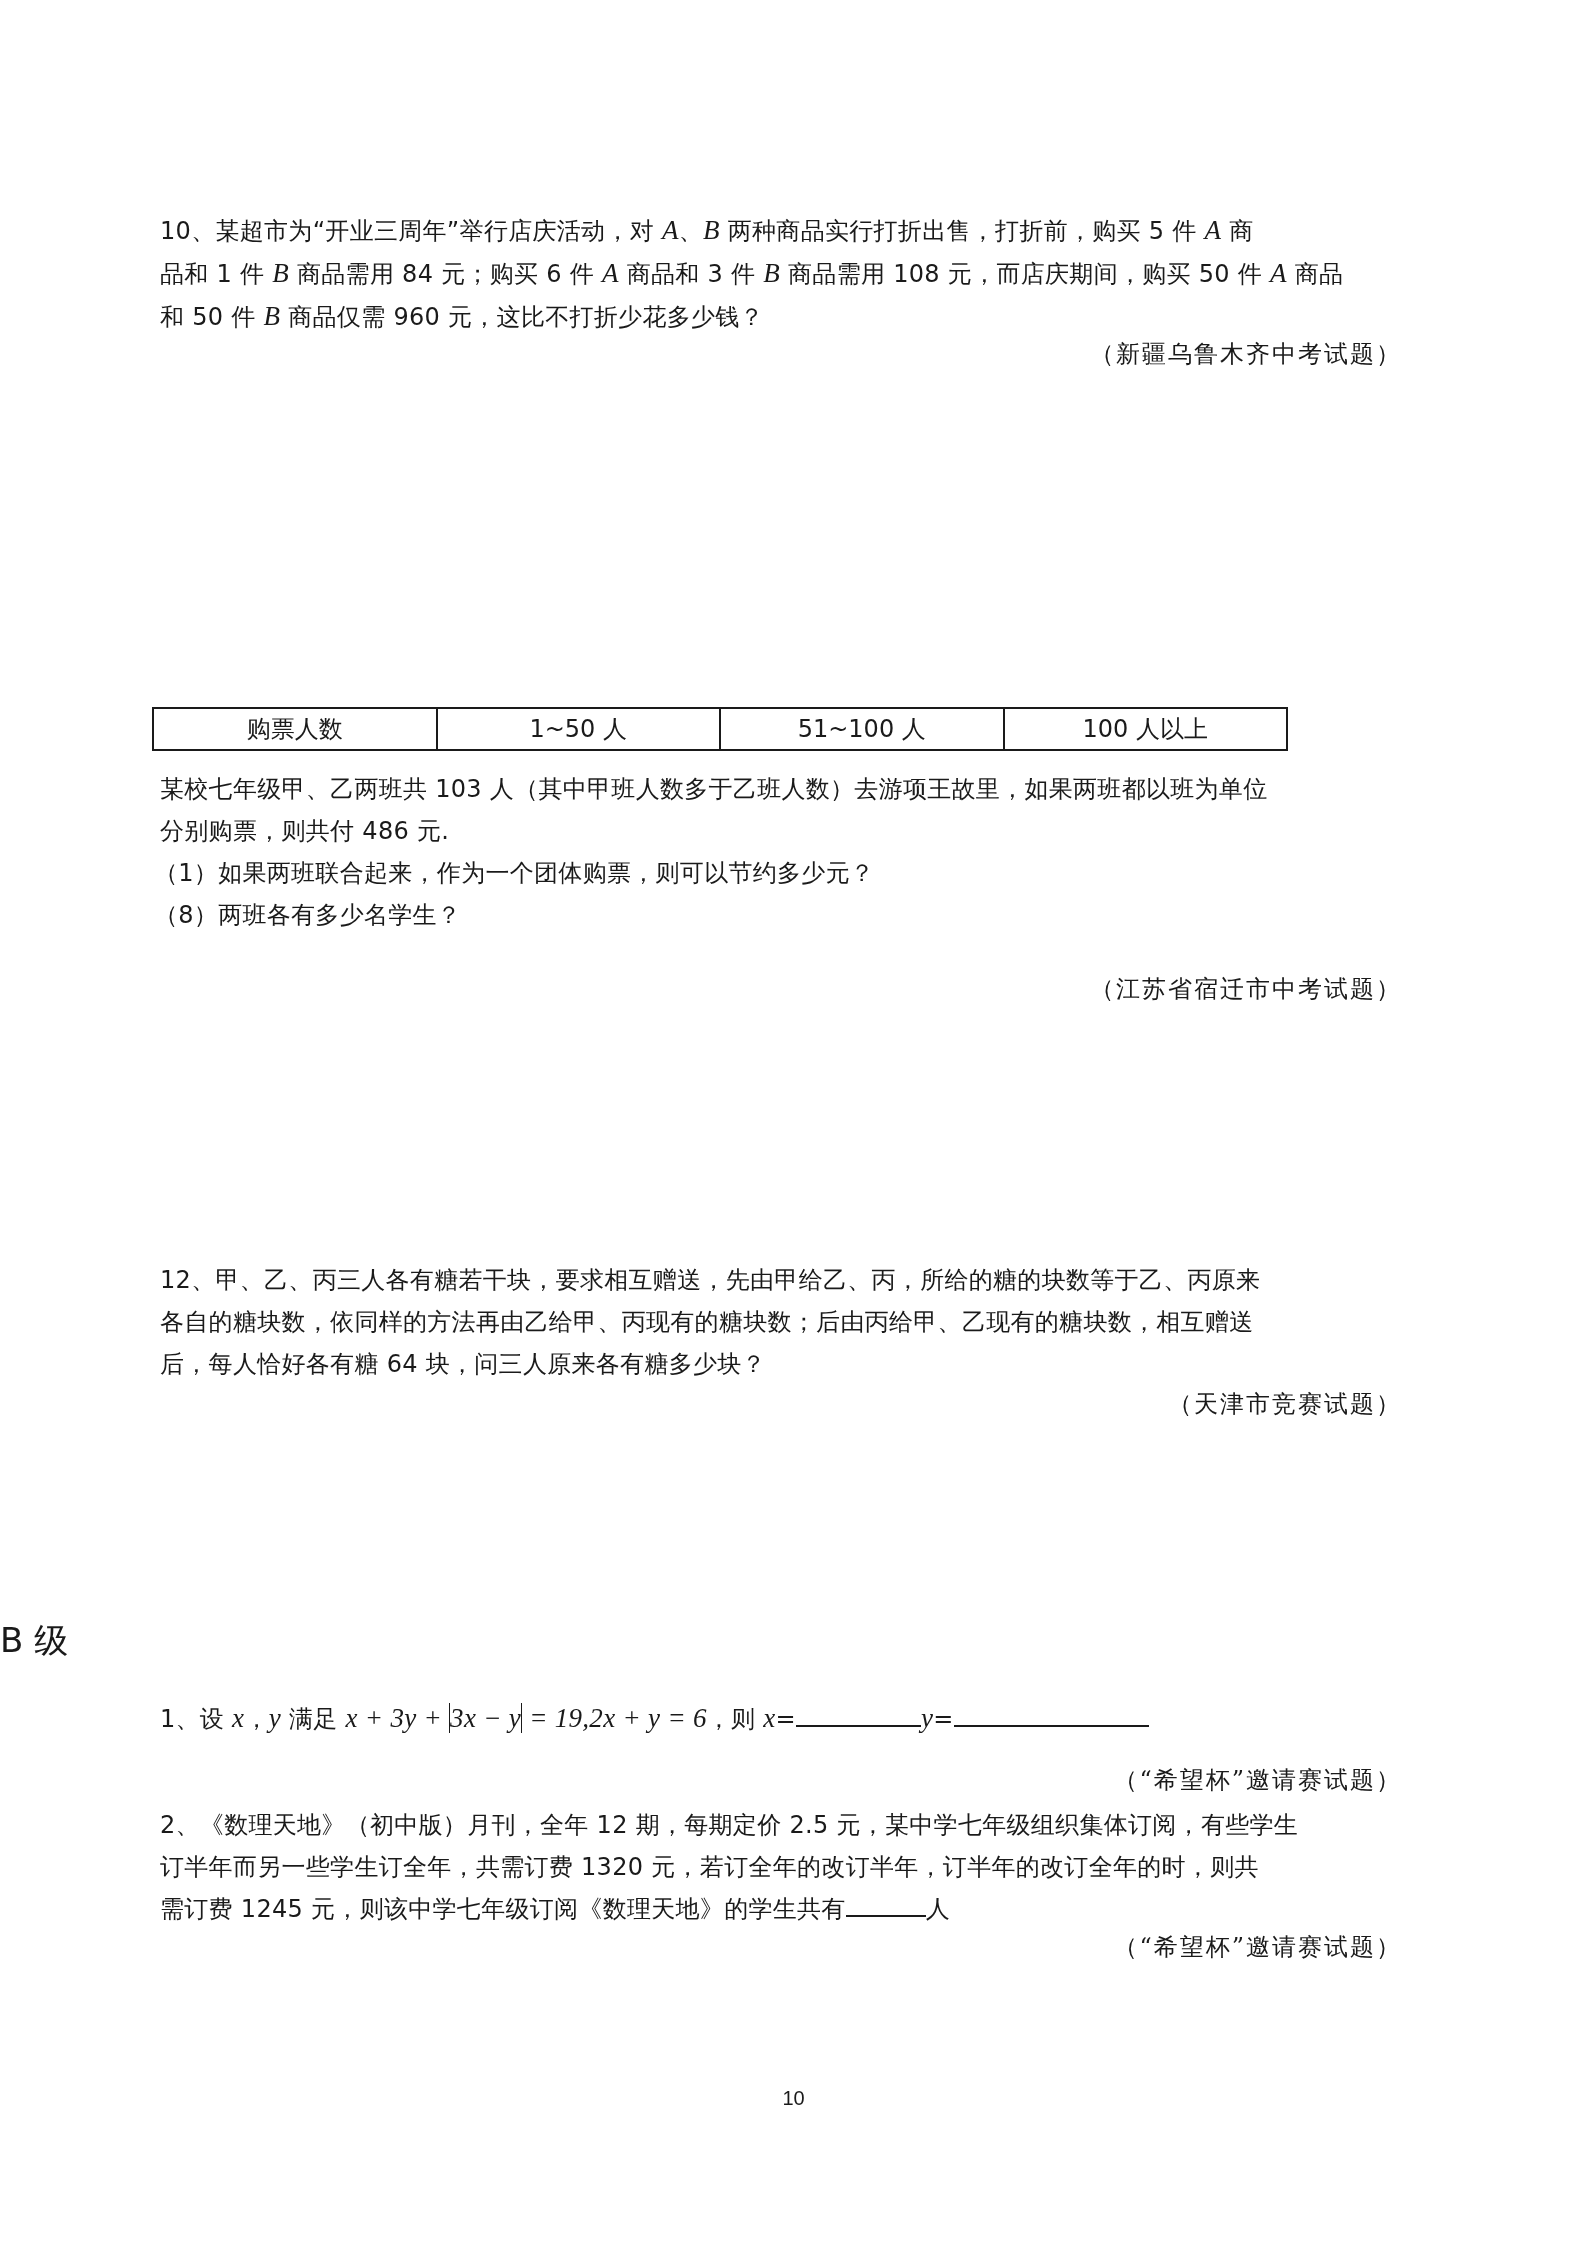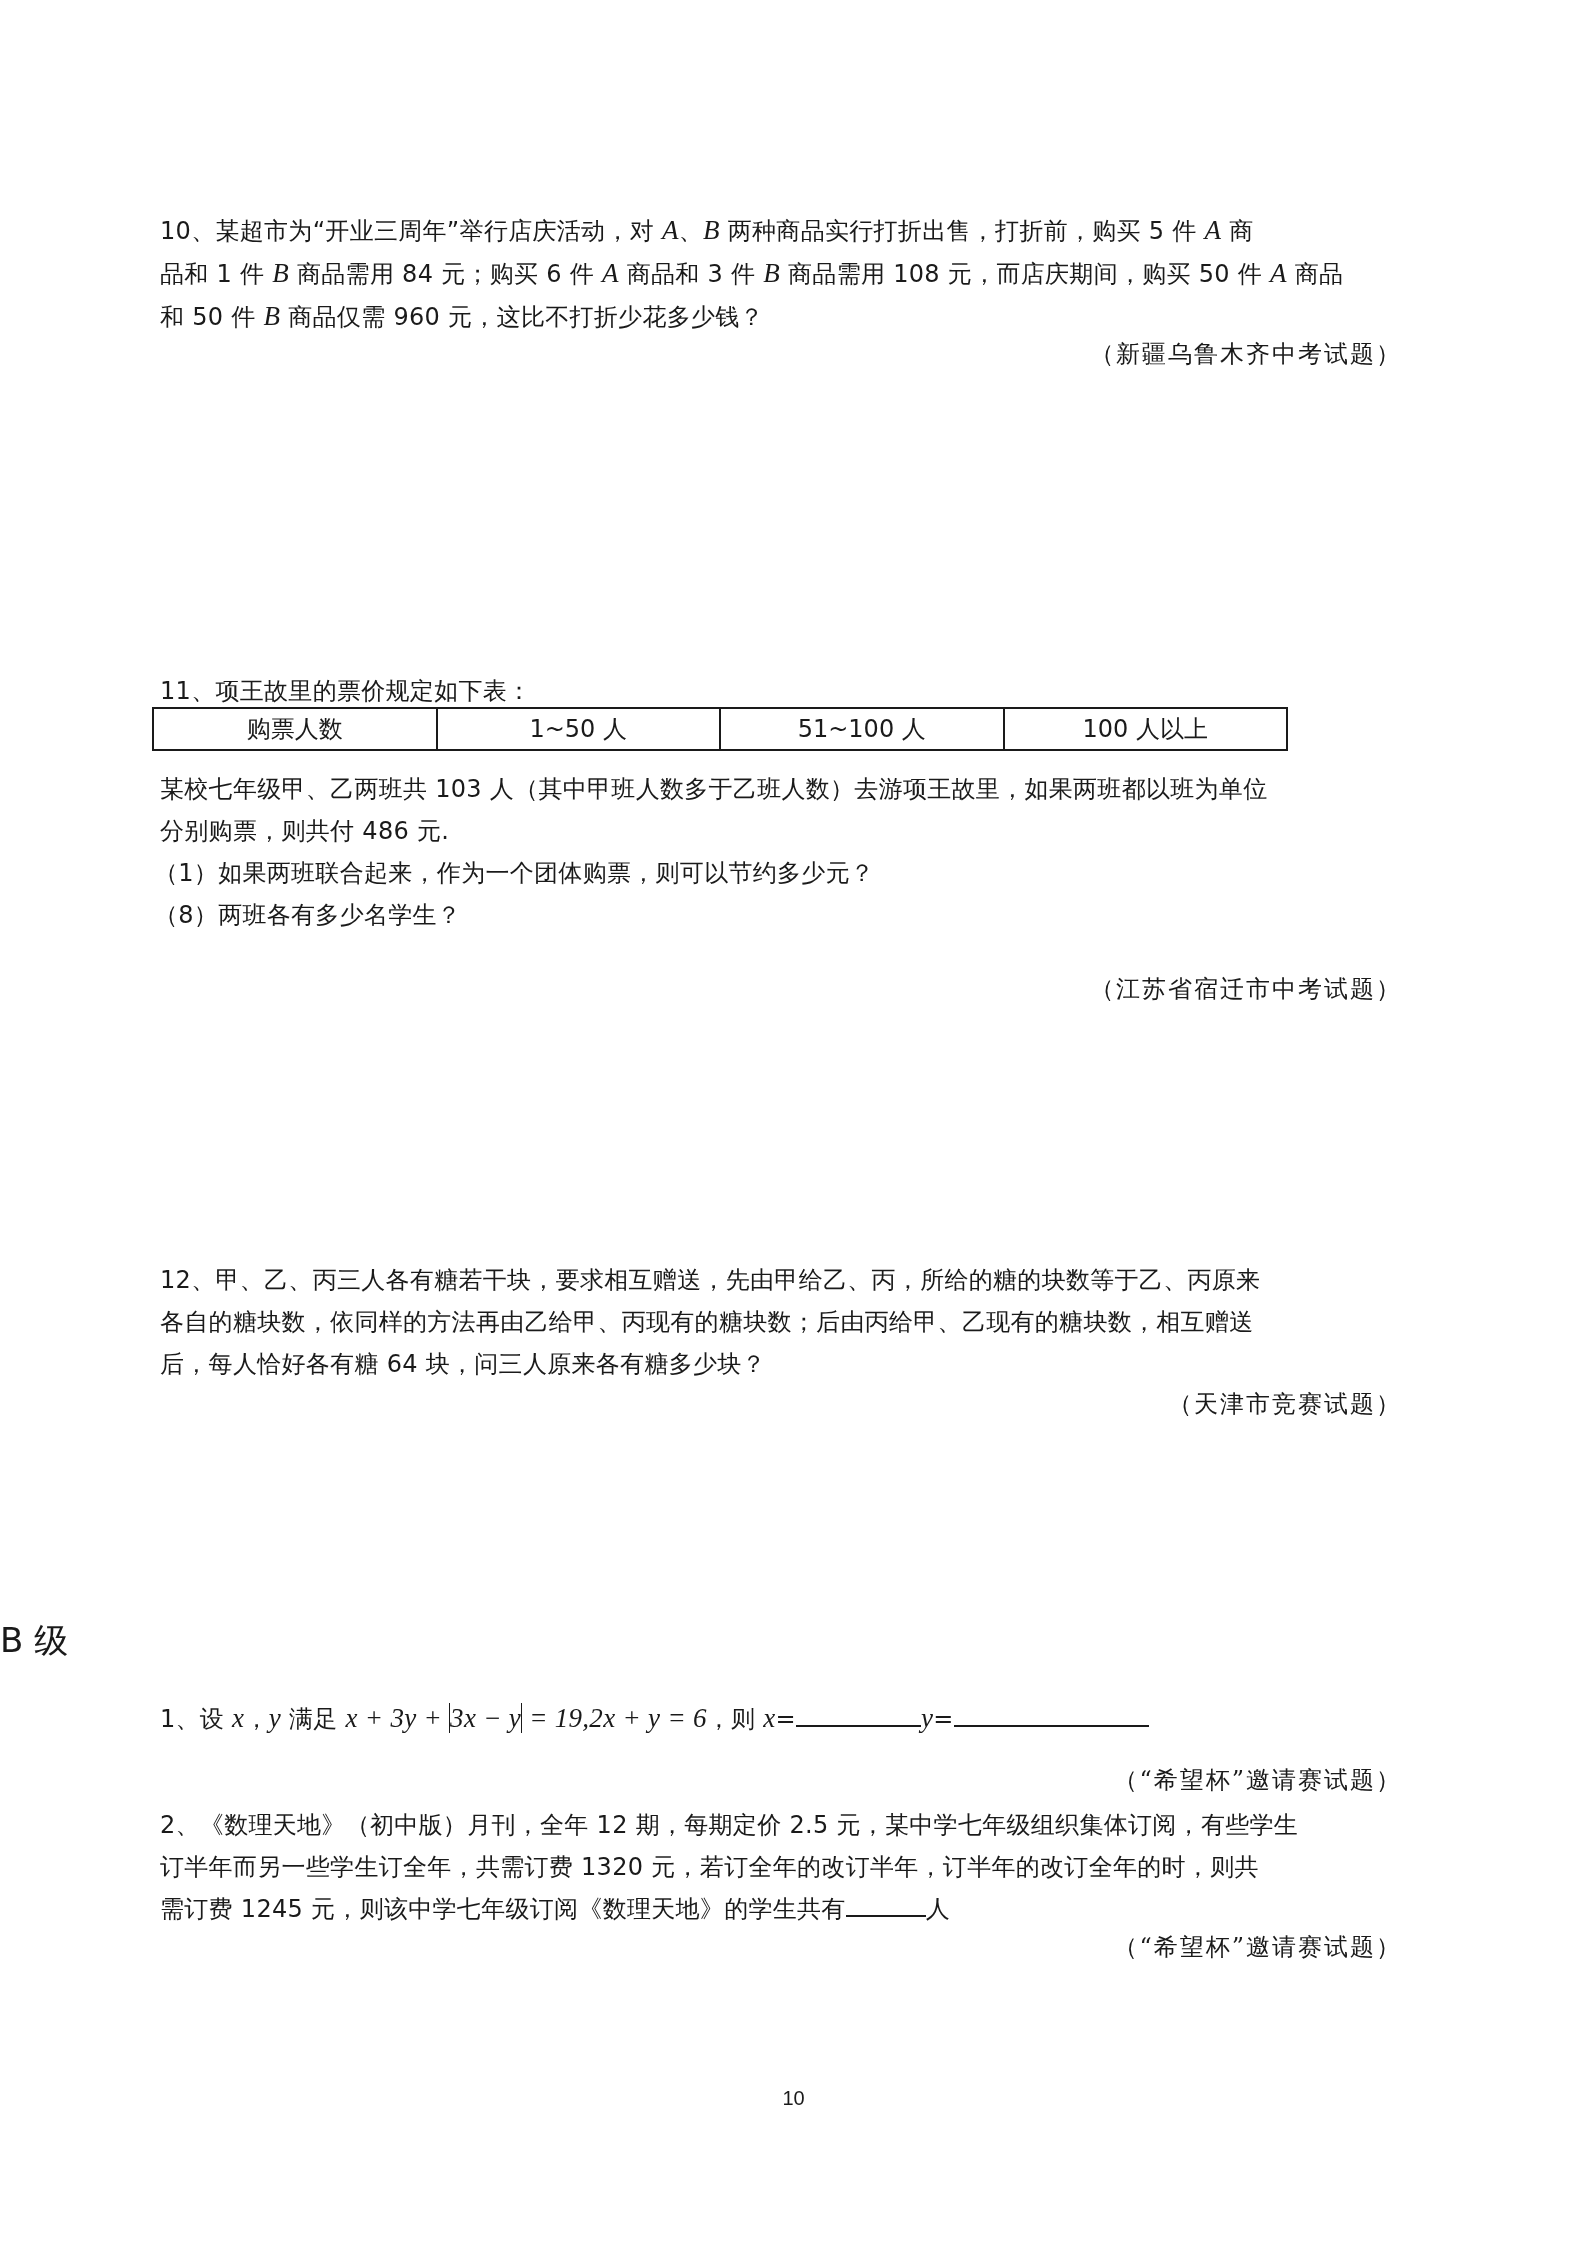--- a/index.html
+++ b/index.html
@@ -45,23 +45,20 @@
 
 <div class="page">
 
   <div class="para" style="top:209px;">
     <span class="line"><span>10、某超市为“开业三周年”举行店庆活动，对 </span><span class="it">A</span><span>、</span><span class="it">B</span><span> 两种商品实行打折出售，打折前，购买 5 件 </span><span class="it">A</span><span> 商</span></span>
     <span class="line"><span>品和 1 件 </span><span class="it">B</span><span> 商品需用 84 元；购买 6 件 </span><span class="it">A</span><span> 商品和 3 件 </span><span class="it">B</span><span> 商品需用 108 元，而店庆期间，购买 50 件 </span><span class="it">A</span><span> 商品</span></span>
     <span class="line"><span>和 50 件 </span><span class="it">B</span><span> 商品仅需 960 元，这比不打折少花多少钱？</span></span>
   </div>
   <div class="src" style="top:337px;">（新疆乌鲁木齐中考试题）</div>
 
-  <div class="para" style="top:670px;">
-    <span class="line">11、项王故里的票价规定如下表：</span>
-  </div>
   <table class="price">
     <tbody>
         <tr>
       <td>购票人数</td>
       <td>1~50 人</td>
       <td>51~100 人</td>
       <td>100 人以上</td>
     </tr>
   </tbody>
     </table>

